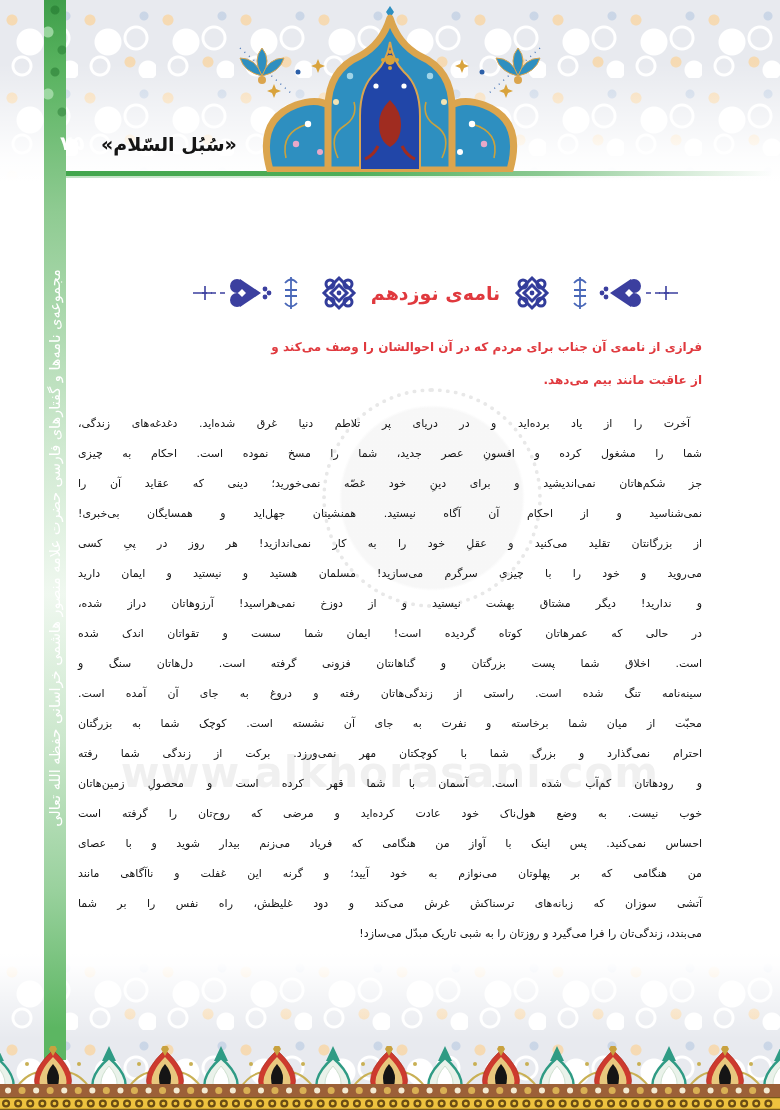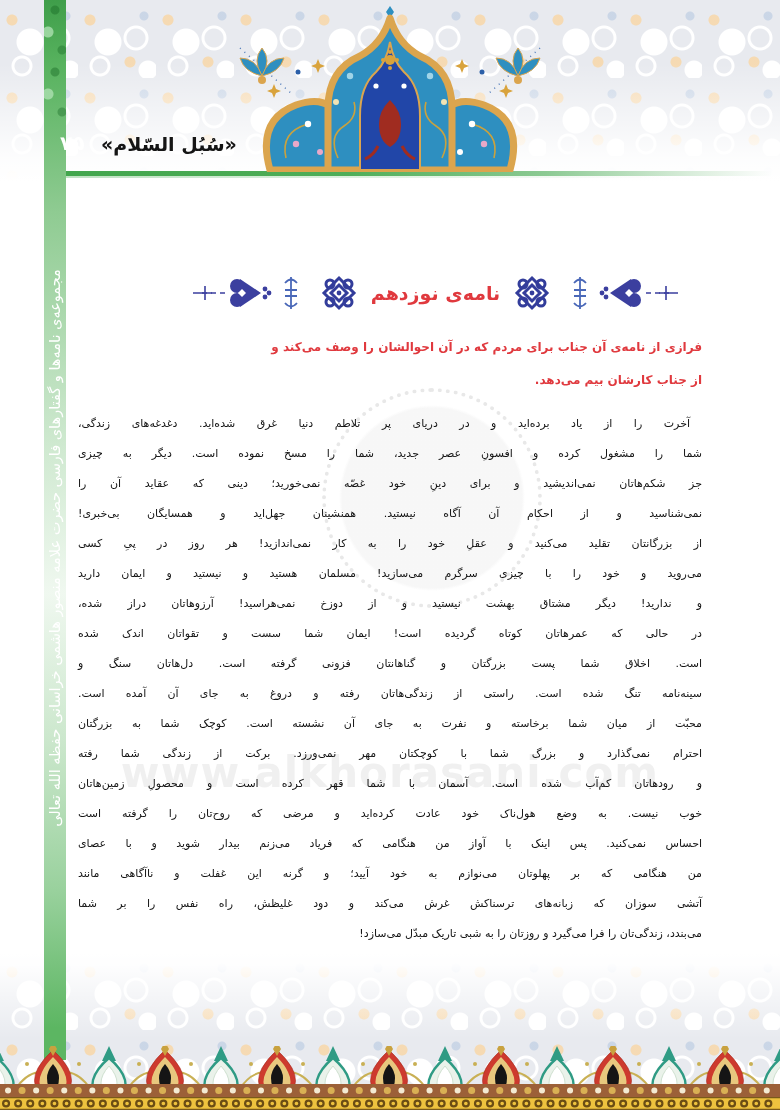--- a/index.html
+++ b/index.html
@@ -243,26 +243,26 @@
         <line x1="98" y1="6" x2="98" y2="38"></line>
         <path d="M92 12 q6 -7 12 0"></path>
           <path d="M92 32 q6 7 12 0"></path>
         <path d="M92 19 h12 M92 25 h12"></path>
       </g>
     </svg>
   </div>
 
   <div class="subtitle">
     <div>فرازی از نامه‌ی آن جناب برای مردم که در آن احوالشان را وصف می‌کند و</div>
-    <div>از جناب کارشان بیم می‌دهد.</div>
+    <div>از عاقبت مانند بیم می‌دهد.</div>
   </div>
 
   <div class="body-text">
       <div class="bline">آخرت را از یاد برده‌اید و در دریای پر تلاطم دنیا غرق شده‌اید. دغدغه‌های زندگی،</div>
-      <div class="bline">شما را مشغول کرده و افسونِ عصر جدید، شما را مسخ نموده است. دیگر به چیزی</div>
+      <div class="bline">شما را مشغول کرده و افسونِ عصر جدید، شما را مسخ نموده است. احکام به چیزی</div>
       <div class="bline">جز شکم‌هاتان نمی‌اندیشید و برای دینِ خود غصّه نمی‌خورید؛ دینی که عقاید آن را</div>
       <div class="bline">نمی‌شناسید و از احکام آن آگاه نیستید. همنشینان جهل‌اید و همسایگان بی‌خبری!</div>
       <div class="bline">از بزرگانتان تقلید می‌کنید و عقلِ خود را به کار نمی‌اندازید! هر روز در پیِ کسی</div>
       <div class="bline">می‌روید و خود را با چیزی سرگرم می‌سازید! مسلمان هستید و نیستید و ایمان دارید</div>
       <div class="bline">و ندارید! دیگر مشتاق بهشت نیستید و از دوزخ نمی‌هراسید! آرزوهاتان دراز شده،</div>
       <div class="bline">در حالی که عمرهاتان کوتاه گردیده است! ایمان شما سست و تقواتان اندک شده</div>
       <div class="bline">است. اخلاق شما پست بزرگتان و گناهانتان فزونی گرفته است. دل‌هاتان سنگ و</div>
       <div class="bline">سینه‌نامه تنگ شده است. راستی از زندگی‌هاتان رفته و دروغ به جای آن آمده است.</div>
       <div class="bline">محبّت از میان شما برخاسته و نفرت به جای آن نشسته است. کوچک شما به بزرگتان</div>
       <div class="bline">احترام نمی‌گذارد و بزرگ شما با کوچکتان مهر نمی‌ورزد. برکت از زندگی شما رفته</div>

